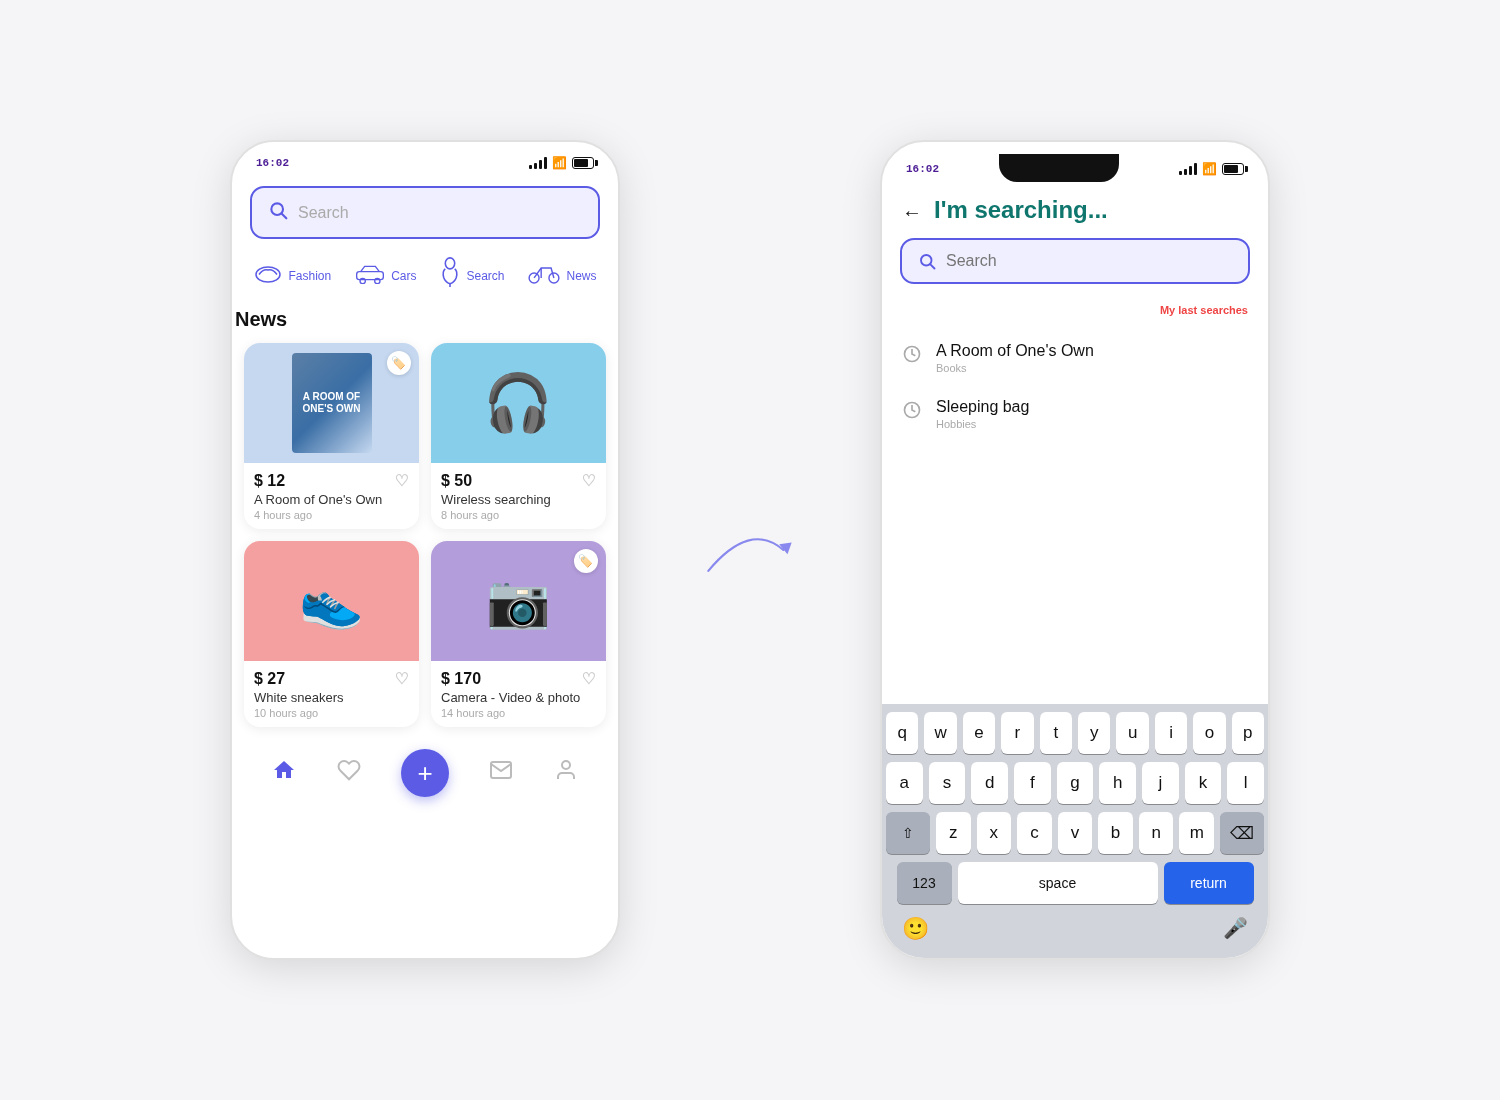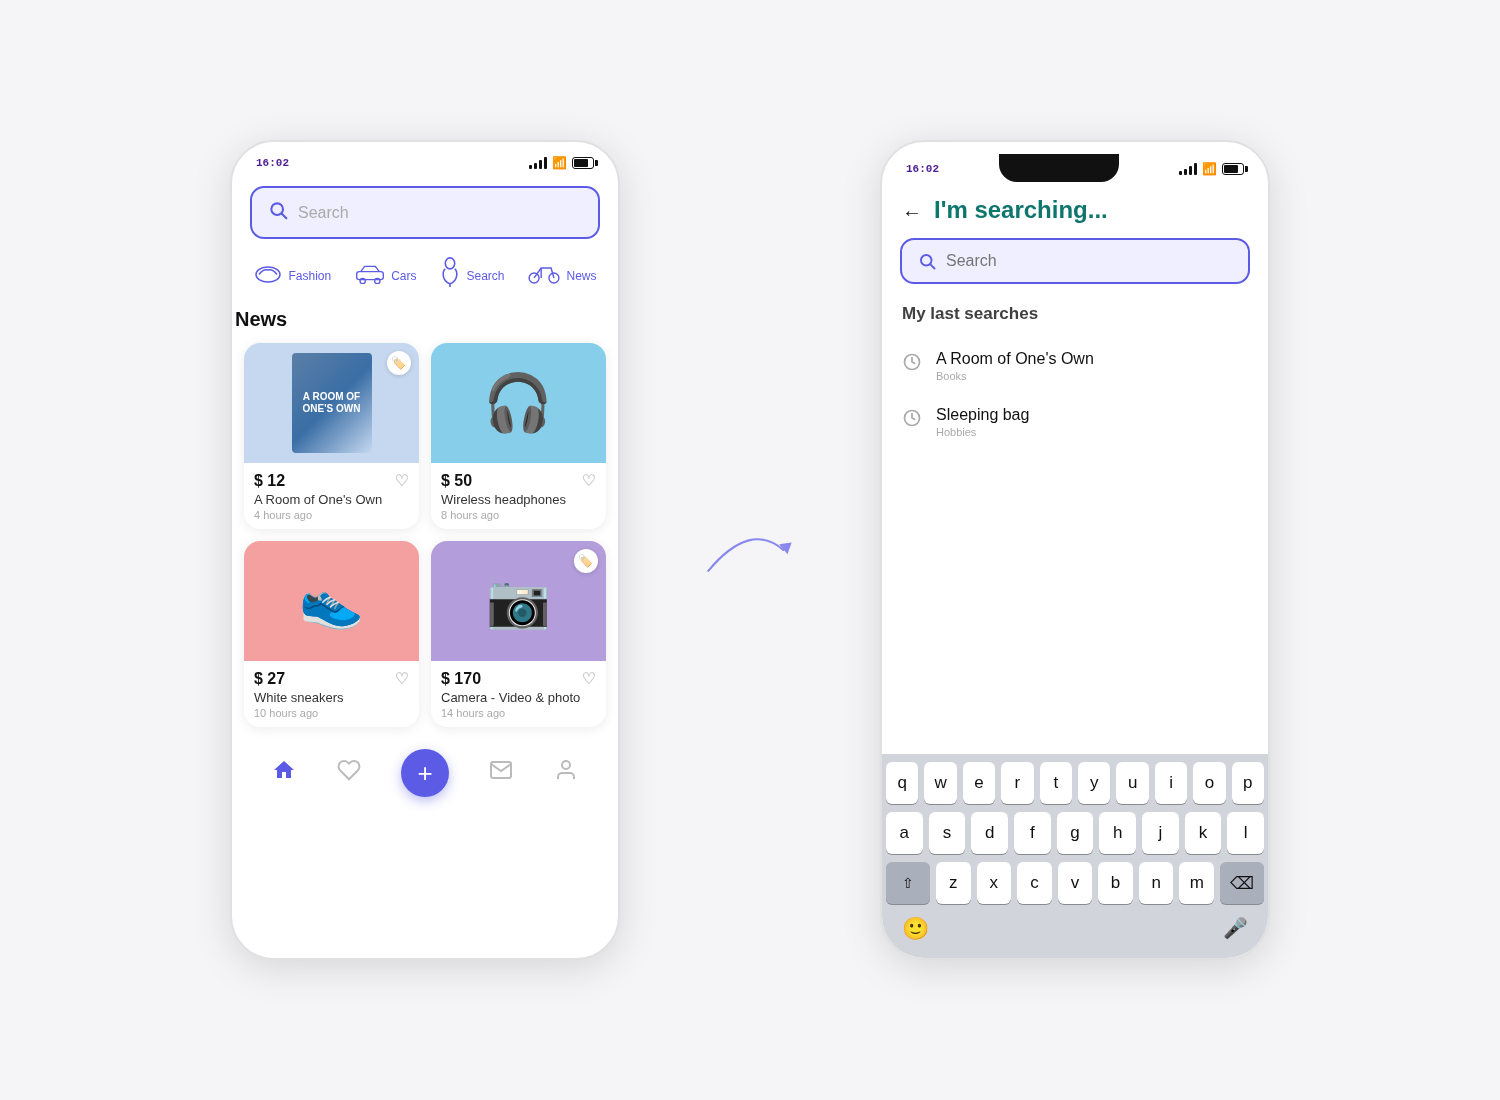--- a/index.html
+++ b/index.html
@@ -274,24 +274,25 @@
     .search-input-fake {
       border: none;
       background: transparent;
       font-size: 16px;
       color: #333;
       outline: none;
       flex: 1;
     }
 
     .last-searches-title {
-      font-size: 17px;
+      font-size: 11px;
       font-weight: 700;
-      color: #404040;
+      color: #ef4444;
       padding: 0 20px 14px;
+      text-align: right;
     }
     .search-result-item {
       display: flex;
       align-items: flex-start;
       gap: 14px;
       padding: 12px 20px;
       cursor: pointer;
     }
     .clock-icon { font-size: 18px; color: #aaa; margin-top: 2px; }
     .result-text {}
@@ -470,21 +471,21 @@
 
       <div class="product-card">
         <div class="product-image img-headphones">
           <span class="headphones-placeholder">🎧</span>
         </div>
         <div class="product-info">
           <div class="product-price">
             <span>$ 50</span>
             <span class="heart-icon">♡</span>
           </div>
-          <div class="product-name">Wireless headphones</div>
+          <div class="product-name">Wireless searching</div>
           <div class="product-time">8 hours ago</div>
         </div>
       </div>
 
       <div class="product-card">
         <div class="product-image img-sneakers">
           <span class="sneakers-placeholder">👟</span>
         </div>
         <div class="product-info">
           <div class="product-price">
@@ -638,20 +639,25 @@
         <div class="key key-special">⇧</div>
         <div class="key">z</div>
         <div class="key">x</div>
         <div class="key">c</div>
         <div class="key">v</div>
         <div class="key">b</div>
         <div class="key">n</div>
         <div class="key">m</div>
         <div class="key key-delete">⌫</div>
       </div>
+      <div class="key-row">
+        <div class="key key-123">123</div>
+        <div class="key key-space">space</div>
+        <div class="key key-return">return</div>
+      </div>
       <div class="bottom-row-extras">
         <span class="emoji-key">🙂</span>
         <span class="mic-key">🎤</span>
       </div>
     </div>
   </div>
 
 </div>
 
 </body></html>

